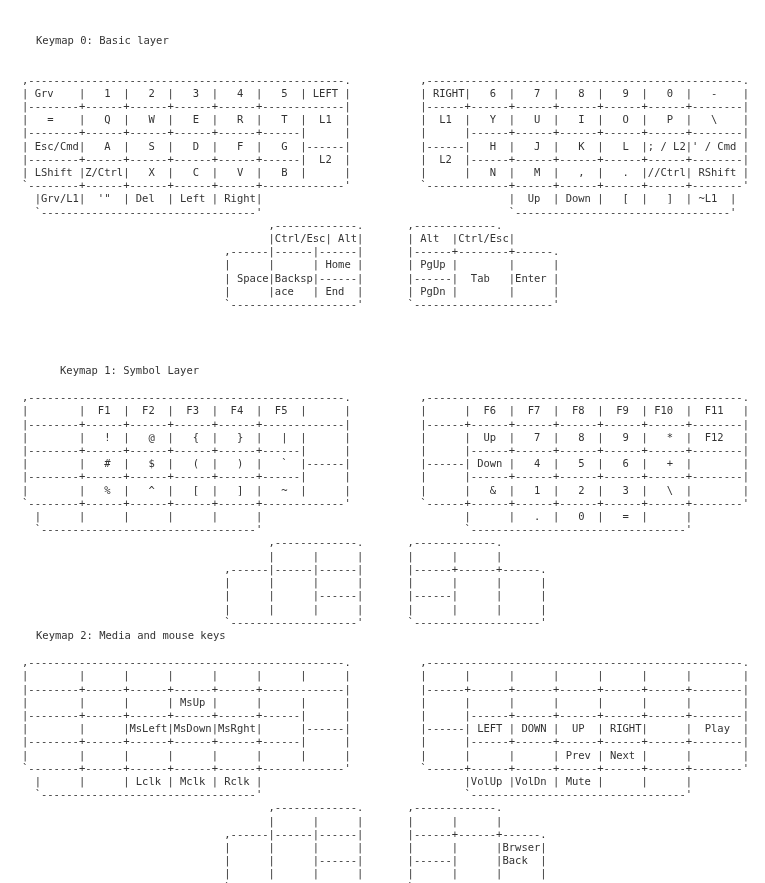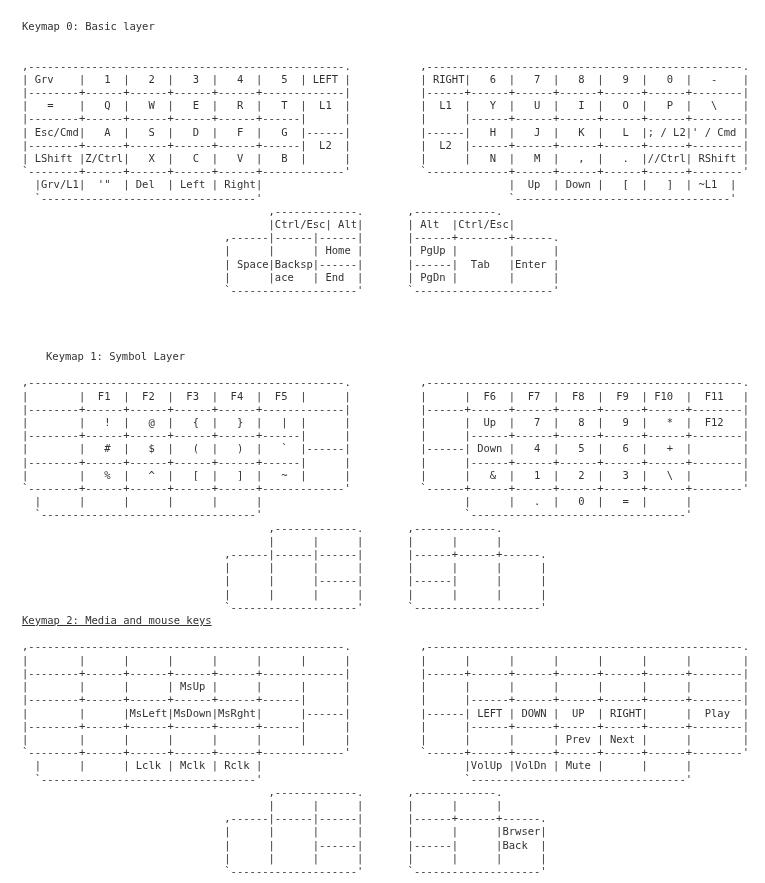--- a/index.html
+++ b/index.html
@@ -15,34 +15,34 @@
     width: 765px;
     height: 883px;
     padding: 20px 0 0 22px;
     font-family: "DejaVu Sans Mono", "Liberation Mono", monospace;
     font-size: 10.5px;
     line-height: 13.2px;
     color: #333333;
     background: #ffffff;
   }
   .section-title {
-    margin: 0;
+    margin: 14px;
     white-space: pre;
     font-weight: normal;
   }
   pre.keymap-art {
     margin: 0;
     font: inherit;
     white-space: pre;
   }
   
   #art-0 { margin-top: 26.4px; margin-bottom: 52.8px; } 
   #title-1 { margin-top: 0; padding-left: 24px; }
   #art-1 { margin-top: 13.2px; margin-bottom: 0; }      
-  #title-2 { margin-top: 0; text-decoration: underline; }
+  #title-2 { margin-top: 0; }
   #art-2 { margin-top: 13.2px; }
 </style>
 </head>
 <body>
 
 <div class="doc">
 
   <div class="keymap-section">
     <div class="section-title" id="title-0">Keymap 0: Basic layer</div>
     <pre class="keymap-art" id="art-0">,--------------------------------------------------.           ,--------------------------------------------------.

